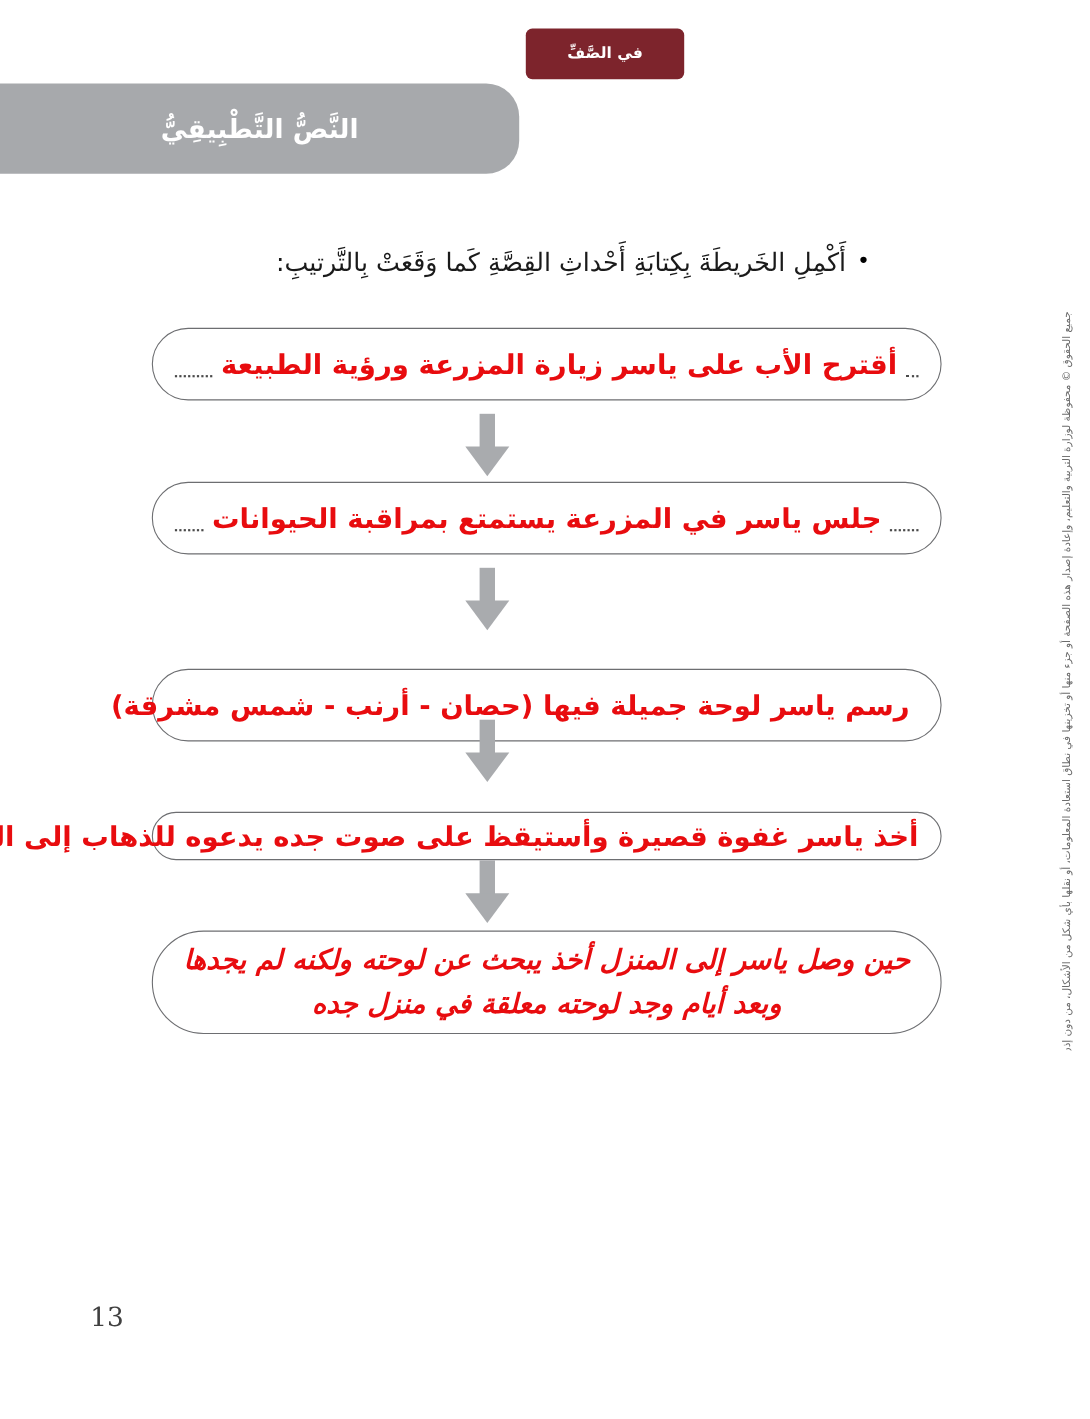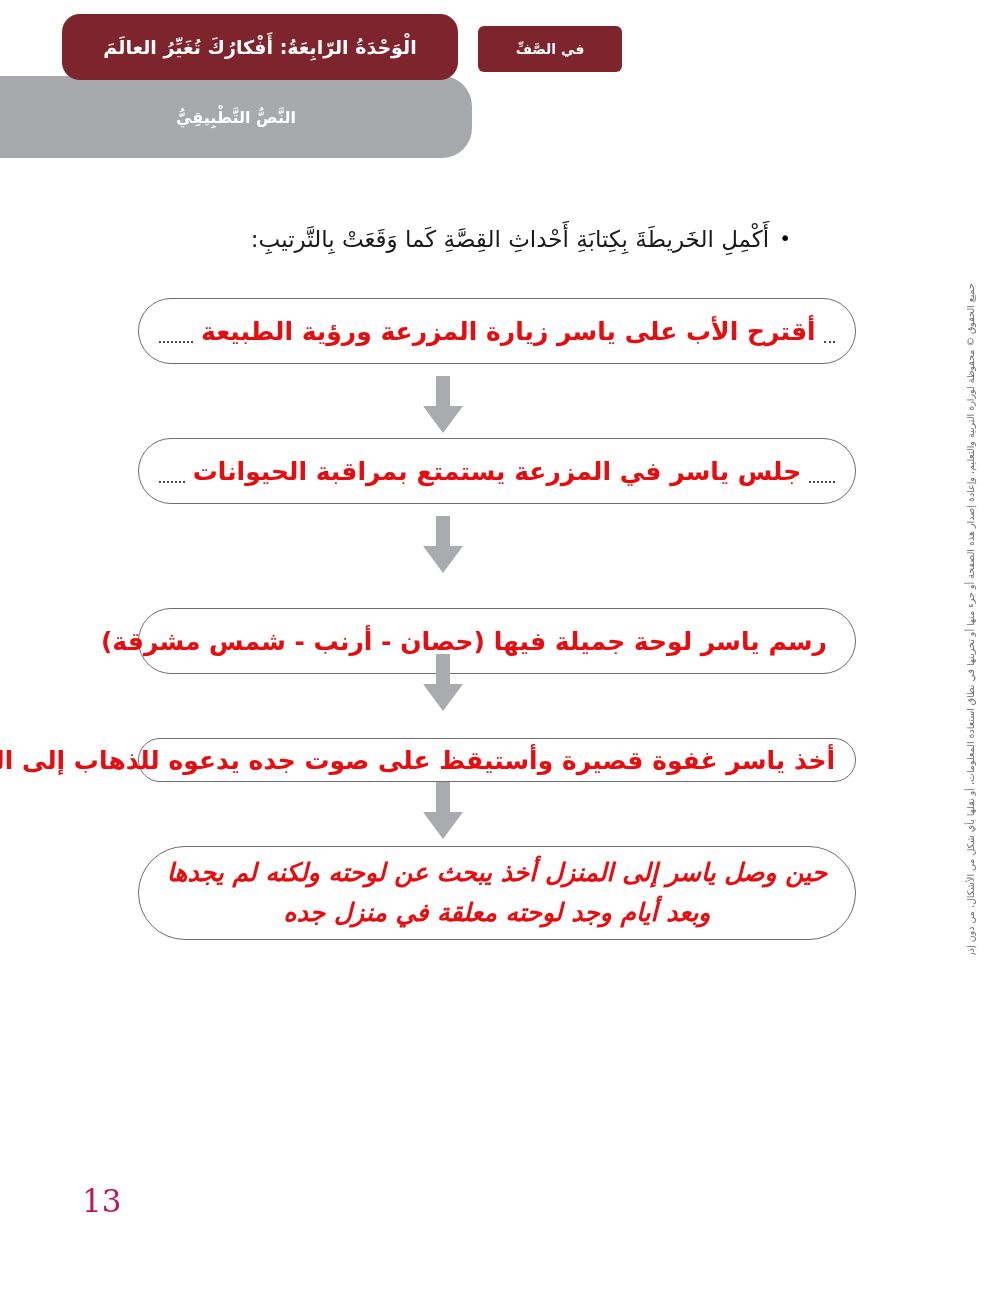--- a/index.html
+++ b/index.html
@@ -13,21 +13,21 @@
     overflow:hidden;
   }
 
   
   .section-banner {
     position:absolute; left:0; top:76px;
     width:472px; height:82px;
     background:#a7a9ac;
     border-radius:0 30px 30px 0;
     display:flex; align-items:center; justify-content:center;
-    color:#ffffff; font-weight:bold; font-size:16px;
+    color:#ffffff; font-weight:bold; font-size:24px;
     direction:rtl; z-index:1;
   }
   .unit-banner {
     position:absolute; left:62px; top:14px;
     width:396px; height:66px;
     background:#7d242c;
     border-radius:18px;
     display:flex; align-items:center; justify-content:center;
     color:#ffffff; font-weight:bold; font-size:19px;
     direction:rtl; white-space:nowrap; z-index:2;
@@ -105,34 +105,31 @@
     direction:rtl;
     font-size:9.5px; line-height:16px;
     color:#6b6b6b;
     white-space:nowrap; overflow:hidden;
     text-align:center;
   }
 
   
   .page-number {
     position:absolute; left:82px; top:1183px;
-    font-size:31px; color:#be185d;
+    font-size:24px; color:#404040;
     font-family:"DejaVu Serif", serif;
   }
 </style>
 </head>
 <body>
 
 <div class="page">
 
   <div class="section-banner">
     <span>النَّصُّ التَّطْبِيقِيُّ</span>
-  </div>
-  <div class="unit-banner">
-    <span>الْوَحْدَةُ الرّابِعَةُ: أَفْكارُكَ تُغَيِّرُ العالَمَ</span>
   </div>
   <div class="in-class-badge">
     <span>في الصَّفِّ</span>
   </div>
 
   <div class="instruction">
     <span class="bullet">•</span><span>أَكْمِلِ الخَريطَةَ بِكِتابَةِ أَحْداثِ القِصَّةِ كَما وَقَعَتْ بِالتَّرتيبِ:</span>
   </div>
 
   <div class="step step1">

